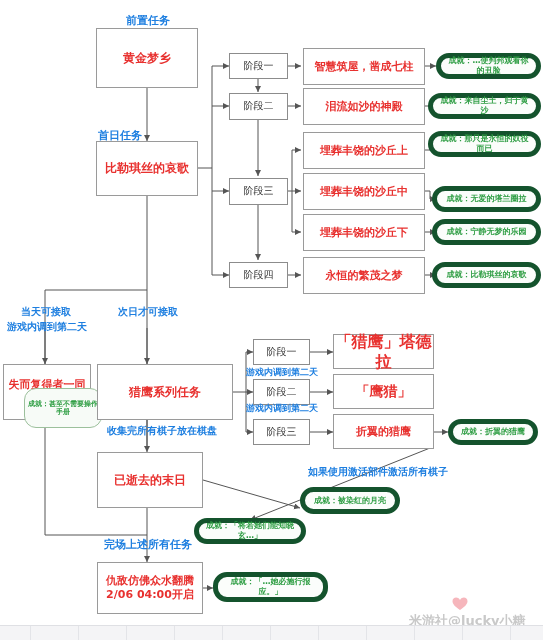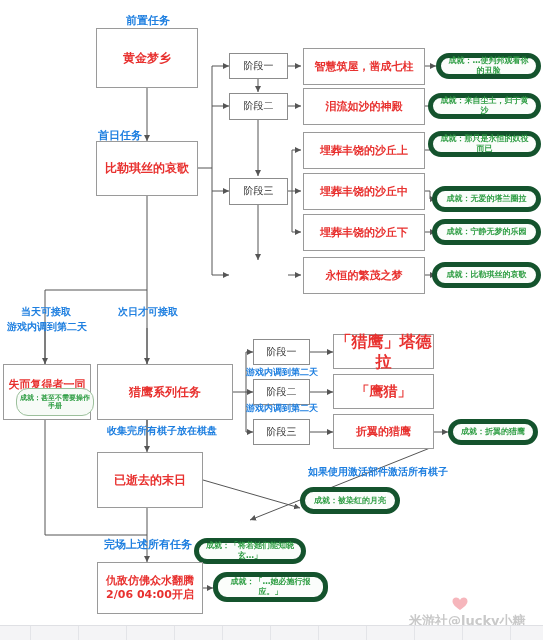--- a/index.html
+++ b/index.html
@@ -126,20 +126,23 @@
 
   <div class="box stage" style="left:229px;top:53px;width:59px;height:26px;font-size:10px;">
     <span>阶段一</span>
   </div>
   <div class="box stage" style="left:229px;top:93px;width:59px;height:27px;font-size:10px;">
     <span>阶段二</span>
   </div>
   <div class="box stage" style="left:229px;top:178px;width:59px;height:27px;font-size:10px;">
     <span>阶段三</span>
   </div>
+  <div class="box stage" style="left:229px;top:262px;width:59px;height:26px;font-size:10px;">
+    <span>阶段四</span>
+  </div>
 
   <div class="box" style="left:303px;top:48px;width:122px;height:37px;font-size:11px;">
     <span>智慧筑屋，凿成七柱</span>
   </div>
   <div class="box" style="left:303px;top:88px;width:122px;height:37px;font-size:11px;">
     <span>泪流如沙的神殿</span>
   </div>
   <div class="box" style="left:303px;top:132px;width:122px;height:37px;font-size:11px;">
     <span>埋葬丰饶的沙丘上</span>
   </div>
@@ -175,21 +178,21 @@
   <div class="lbl" style="left:3px;top:306px;width:86px;font-size:10px;">当天可接取</div>
   <div class="lbl" style="left:0px;top:321px;width:94px;font-size:10px;">游戏内调到第二天</div>
   <div class="lbl" style="left:100px;top:306px;width:96px;font-size:10px;">次日才可接取</div>
 
   <div class="box" style="left:3px;top:364px;width:88px;height:56px;font-size:11px;">
     <div class="boxcol">
       <span>失而复得者一同</span>
       <span>欢喜</span>
     </div>
   </div>
-  <div class="ach-inner" style="left:16px;top:388px;width:78px;height:28px;font-size:7px;">
+  <div class="ach-inner" style="left:24px;top:388px;width:78px;height:40px;font-size:7px;">
     <span>成就：甚至不需要操作手册</span>
   </div>
 
   <div class="box" style="left:97px;top:364px;width:136px;height:56px;font-size:12px;">
     <span>猎鹰系列任务</span>
   </div>
 
   <div class="box stage" style="left:253px;top:339px;width:57px;height:26px;font-size:10px;">
     <span>阶段一</span>
   </div>
@@ -222,21 +225,21 @@
   <div class="box" style="left:97px;top:452px;width:106px;height:56px;font-size:12px;">
     <span>已逝去的末日</span>
   </div>
 
   <div class="lbl" style="left:288px;top:466px;width:180px;font-size:10px;">如果使用激活部件激活所有棋子</div>
 
   <div class="ach" style="left:300px;top:487px;width:100px;height:27px;font-size:8px;">
     <span>成就：被染红的月亮</span>
   </div>
 
-  <div class="ach" style="left:194px;top:518px;width:112px;height:26px;font-size:8px;margin-top:20px;">
+  <div class="ach" style="left:194px;top:518px;width:112px;height:26px;font-size:8px;">
     <span>成就：「将若她们能知晓玄…」</span>
   </div>
 
   <div class="lbl" style="left:82px;top:538px;width:132px;font-size:11px;">完场上述所有任务</div>
 
   <div class="box" style="left:97px;top:562px;width:106px;height:52px;font-size:11px;">
     <div class="boxcol">
       <span>仇敌仿佛众水翻腾</span>
       <span style="font-size:11px;">2/06 04:00开启</span>
     </div>

